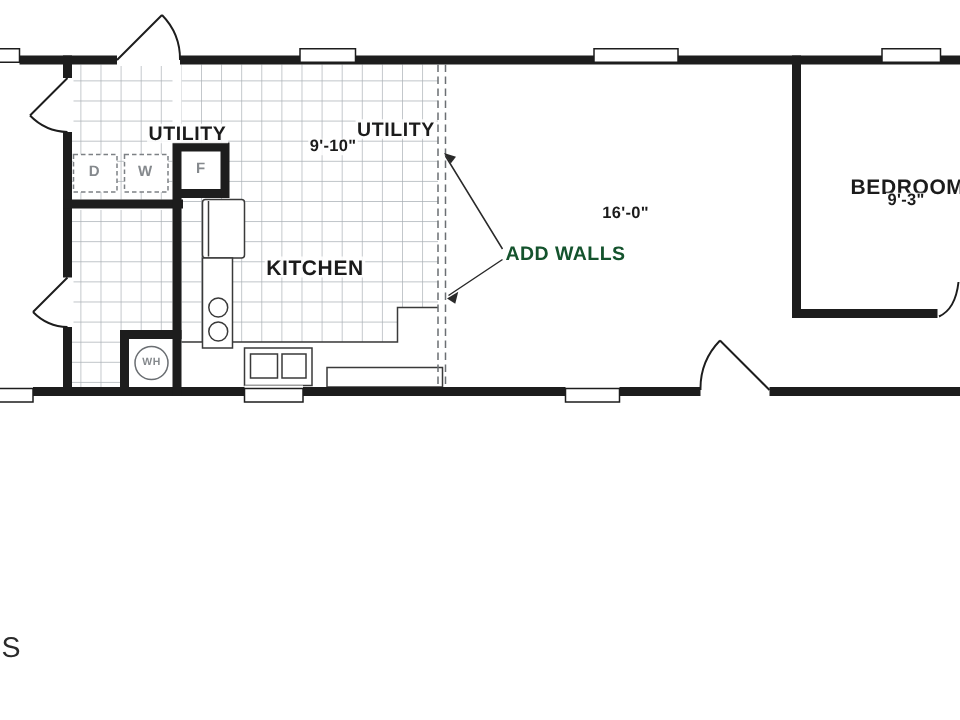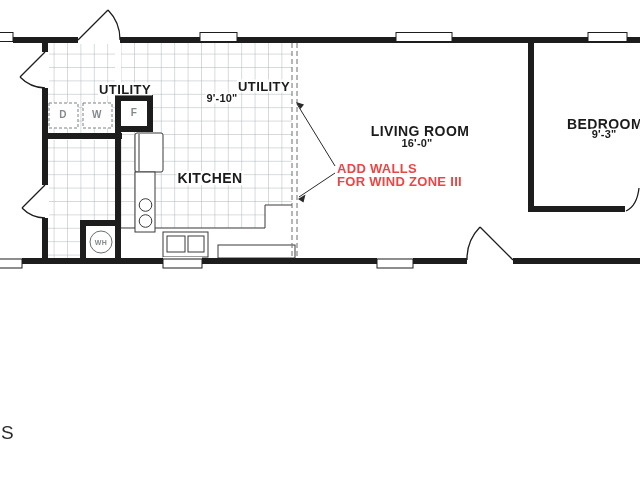--- a/index.html
+++ b/index.html
@@ -6,21 +6,21 @@
   #stage{position:relative;width:640px;height:480px;background:#ffffff;overflow:hidden;
          font-family:"Liberation Sans",sans-serif;}
   #plan-svg{position:absolute;left:0;top:0;}
   .lbl{position:absolute;transform:translate(-50%,-50%);font-weight:bold;color:#1b1b1b;
        white-space:nowrap;line-height:1;letter-spacing:0.4px;background:rgba(255,255,255,0.85);
        padding:0 1px;}
   .room{font-size:14px;}
   .room-sm{font-size:13px;margin-left:41px;}
   .dim{font-size:11px;letter-spacing:0.2px;}
   .fixture{font-weight:bold;color:#85898d;background:none;}
-  .annot{position:absolute;font-weight:bold;color:#ef4444;font-size:13px;line-height:12px;
+  .annot{position:absolute;font-weight:bold;color:#14532d;font-size:13px;line-height:12px;
          letter-spacing:0.3px;white-space:nowrap;}
   .corner-s{position:absolute;left:1px;top:422px;font-size:19px;color:#2a2a2a;
             font-weight:normal;background:none;}
 </style>
 </head>
 <body>
 
 <div id="stage">
 
   <svg id="plan-svg" width="640" height="480" viewBox="0 0 640 480">
@@ -114,28 +114,26 @@
     </g>
   </svg>
 
   <div class="lbl room-sm" style="left:84px;top:89px;">UTILITY</div>
 
   <div class="lbl room-sm" style="left:223px;top:86px;">UTILITY</div>
   <div class="lbl dim" style="left:222px;top:98px;">9'-10"</div>
 
   <div class="lbl room" style="left:210px;top:178px;">KITCHEN</div>
 
-  <div class="lbl room" style="left:420px;top:131px;">LIVING ROOM</div>
   <div class="lbl dim" style="left:417px;top:143px;">16'-0"</div>
 
   <div class="lbl room" style="left:605px;top:124px;">BEDROOM</div>
   <div class="lbl dim" style="left:604px;top:134px;">9'-3"</div>
 
   <div class="annot" style="left:337px;top:163px;">ADD WALLS</div>
-  <div class="annot" style="left:337px;top:176px;">FOR WIND ZONE III</div>
 
   <div class="lbl fixture" style="left:63px;top:115px;font-size:10px;">D</div>
   <div class="lbl fixture" style="left:97px;top:115px;font-size:10px;">W</div>
   <div class="lbl fixture" style="left:134px;top:113px;font-size:10px;">F</div>
   <div class="lbl fixture" style="left:101px;top:242px;font-size:7px;">WH</div>
 
   <div class="corner-s">S</div>
 
 </div>
 

